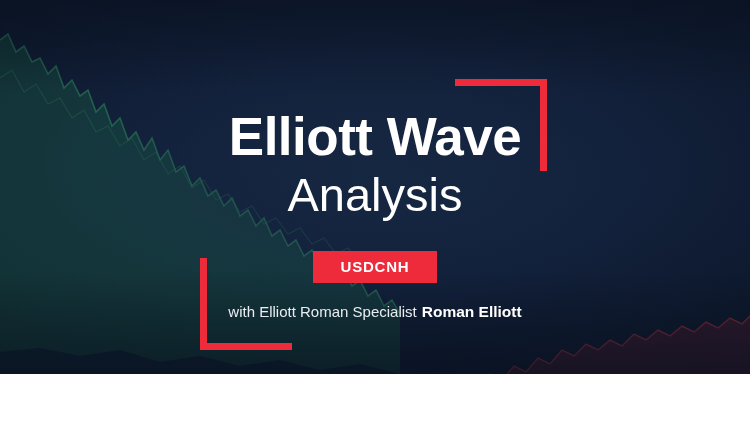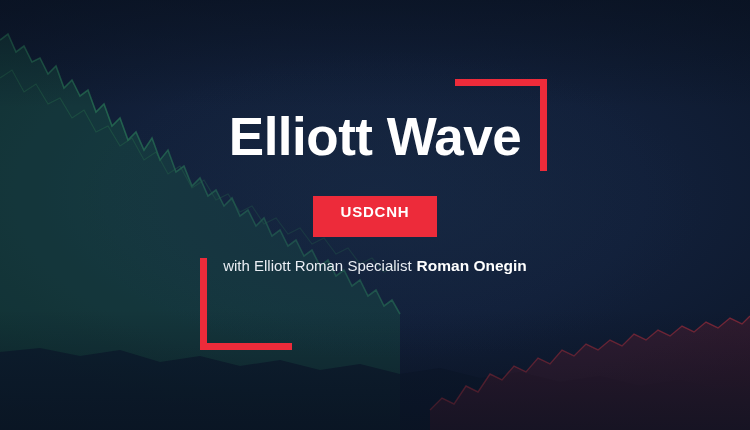--- a/index.html
+++ b/index.html
@@ -6,21 +6,21 @@
     margin: 0;
     padding: 0;
     background: #ffffff;
   }
   body {
     font-family: "Liberation Sans", sans-serif;
   }
   .canvas {
     position: relative;
     width: 750px;
-    height: 430px;
+    height: 374px;
     overflow: hidden;
     background: #101d33;
   }
   
   .bg-base {
     position: absolute;
     inset: 0;
     background:
       radial-gradient(ellipse 95% 80% at 50% 45%, #16263f 0%, #12203a 38%, #0d182c 72%, #0a1426 100%);
   }
@@ -96,21 +96,21 @@
     line-height: 1.0;
     text-align: center;
   }
   .badge {
     margin-top: 33px;
     background: #ed2b3a;
     color: #ffffff;
     font-size: 15px;
     font-weight: bold;
     letter-spacing: 0.8px;
-    padding: 7px 28px 17px 28px;
+    padding: 7px 28px 8px 28px;
     text-align: center;
   }
   .byline {
     margin-top: 20px;
     font-size: 15px;
     color: #e9edf3;
     text-align: center;
     white-space: nowrap;
   }
   .byline .specialist-name {
@@ -141,19 +141,20 @@
     </svg>
   </div>
 
   <div class="bg-vignette"></div>
 
   <div class="bracket bracket-tr"></div>
   <div class="bracket bracket-bl"></div>
 
   <div class="content">
     <div class="title-main">Elliott Wave</div>
+    <div class="title-sub">Analysis</div>
     <div class="badge">USDCNH</div>
     <div class="byline">
-      <span>with Elliott Roman Specialist</span><span class="specialist-name">Roman Onegin</span>
+      <span>with Elliott Roman Specialist</span><span class="specialist-name">Roman Elliott</span>
     </div>
   </div>
 
 </div>
 
 </body></html>

